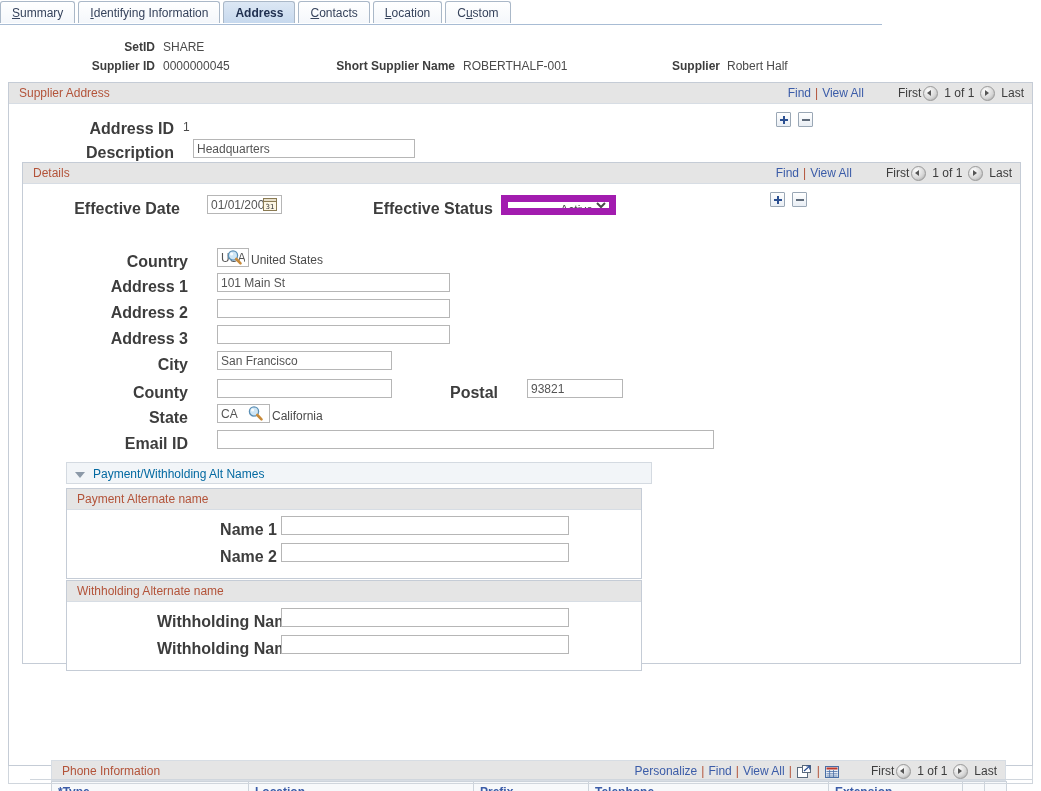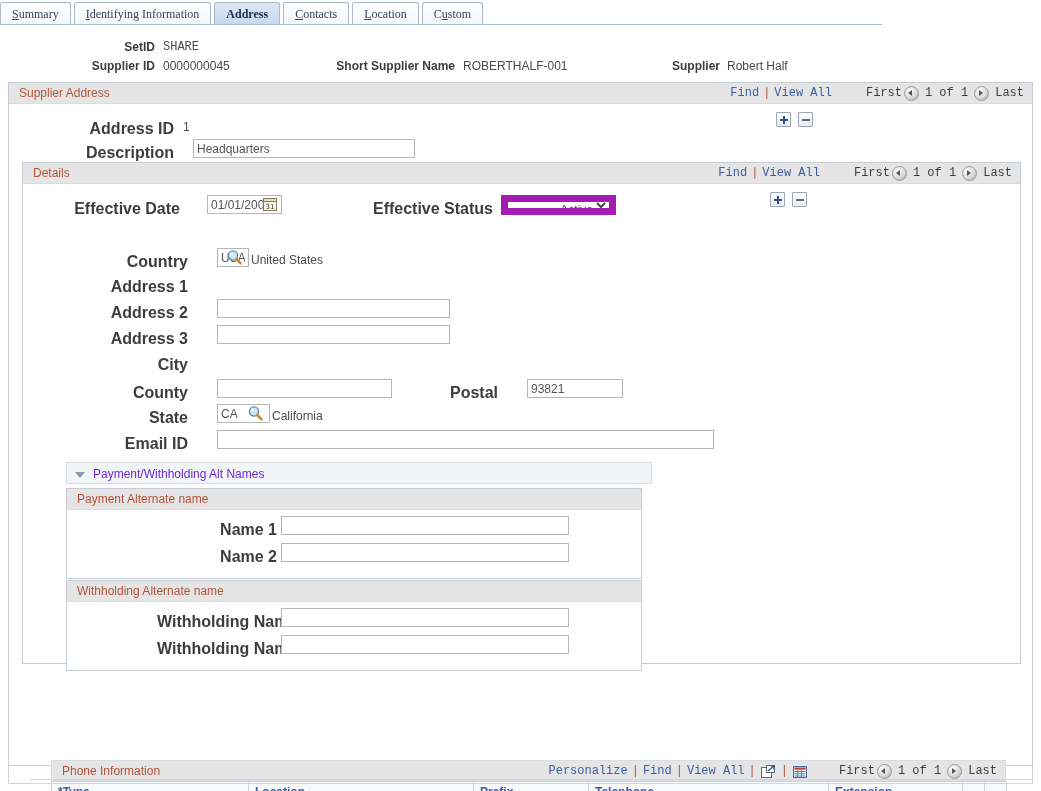--- a/index.html
+++ b/index.html
@@ -17,22 +17,21 @@
     position: relative;
   }
 
   
   .tabstrip {
     position: absolute;
     left: 0; top: 0;
     width: 1041px;
     height: 24px;
     display: flex;
-    align-items: flex-end;
-    font-family: Liberation Serif, serif;
+    align-items: center;
   }
   .tabstrip-underline {
     position: absolute;
     left: 0; top: 22px;
     width: 882px;
     height: 2px;
     border-bottom: 1px solid #a8bcd4;
   }
   .tab {
     height: 18px;
@@ -100,21 +99,20 @@
   .navlinks {
     position: absolute;
     right: 8px;
     top: 0;
     height: 21px;
     line-height: 21px;
     display: flex;
     align-items: center;
     gap: 0px;
     white-space: nowrap;
-    font-family: Liberation Mono, monospace;
   }
   .navlinks a {
     color: #3b5ca8;
     text-decoration: none;
     font-size: 12px;
     cursor: pointer;
   }
   .sep { color: #b35339; padding: 0 4px; }
   .navlabel { color: #3d3d3d; font-size: 12px; }
   .rowcount { color: #3d3d3d; font-size: 12px; padding: 0 4px; }
@@ -223,21 +221,21 @@
   }
 
   
   .collapsehdr {
     position: absolute;
     height: 22px;
     line-height: 22px;
     background: #f2f5f8;
     border: 1px solid #d4dae1;
     box-sizing: border-box;
-    color: #6d28d9;
+    color: #0369a1;
     font-size: 12px;
     padding-left: 26px;
     cursor: pointer;
   }
   .caret {
     position: absolute;
     left: 8px; top: 9px;
     width: 0; height: 0;
     border-left: 5px solid transparent;
     border-right: 5px solid transparent;
@@ -295,21 +293,21 @@
   <div class="tab"><u>S</u>ummary</div>
   <div class="tab"><u>I</u>dentifying Information</div>
   <div class="tab active">Address</div>
   <div class="tab"><u>C</u>ontacts</div>
   <div class="tab"><u>L</u>ocation</div>
   <div class="tab">C<u>u</u>stom</div>
 </div>
 
 <div class="keyarea">
   <div class="kf-label" style="left:45px; top:6px; width:110px;">SetID</div>
-  <div class="kf-value" style="left:163px; top:6px;font-family:Liberation Mono, monospace;">SHARE</div>
+  <div class="kf-value" style="left:163px; top:6px;">SHARE</div>
 
   <div class="kf-label" style="left:45px; top:25px; width:110px;">Supplier ID</div>
   <div class="kf-value" style="left:163px; top:25px;">0000000045</div>
 
   <div class="kf-label" style="left:305px; top:25px; width:150px;">Short Supplier Name</div>
   <div class="kf-value" style="left:463px; top:25px;">ROBERTHALF-001</div>
 
   <div class="kf-label" style="left:600px; top:25px; width:120px;">Supplier</div>
   <div class="kf-value" style="left:727px; top:25px;">Robert Half</div>
 </div>
@@ -387,28 +385,30 @@
     <span class="lookup" style="left:203px; top:86px;">
       <svg width="17" height="17" viewBox="0 0 17 17">
         <circle cx="7" cy="6.5" r="4.6" fill="#cfe6f5" stroke="#5b8fb5" stroke-width="1.3"></circle>
         <circle cx="5.6" cy="5" r="1.6" fill="#ffffff" opacity="0.85"></circle>
         <line x1="10.3" y1="10" x2="14.5" y2="14.3" stroke="#c88a3a" stroke-width="2.6" stroke-linecap="round"></line>
       </svg>
     </span>
     <div class="ftext" style="left:228px; top:90px;">United States</div>
 
     <div class="flabel" style="left:45px; top:115px; width:120px;">Address 1</div>
+    <input class="fld" type="text" style="left: 170px; top: 110px; width: 233px;" value="101 Main St">
 
     <div class="flabel" style="left:45px; top:141px; width:120px;">Address 2</div>
     <input class="fld" type="text" style="left: 170px; top: 136px; width: 233px;" value="">
 
     <div class="flabel" style="left:45px; top:167px; width:120px;">Address 3</div>
     <input class="fld" type="text" style="left: 170px; top: 162px; width: 233px;" value="">
 
     <div class="flabel" style="left:45px; top:193px; width:120px;">City</div>
+    <input class="fld" type="text" style="left: 170px; top: 188px; width: 175px;" value="San Francisco">
 
     <div class="flabel" style="left:45px; top:221px; width:120px;">County</div>
     <input class="fld" type="text" style="left: 170px; top: 216px; width: 175px;" value="">
 
     <div class="flabel" style="left:370px; top:221px; width:105px;">Postal</div>
     <input class="fld" type="text" style="left: 480px; top: 216px; width: 96px;" value="93821">
 
     <div class="flabel" style="left:45px; top:246px; width:120px;">State</div>
     <input class="fld" type="text" style="left: 170px; top: 241px; width: 53px;" value="CA">
     <span class="lookup" style="left:224px; top:242px;">

